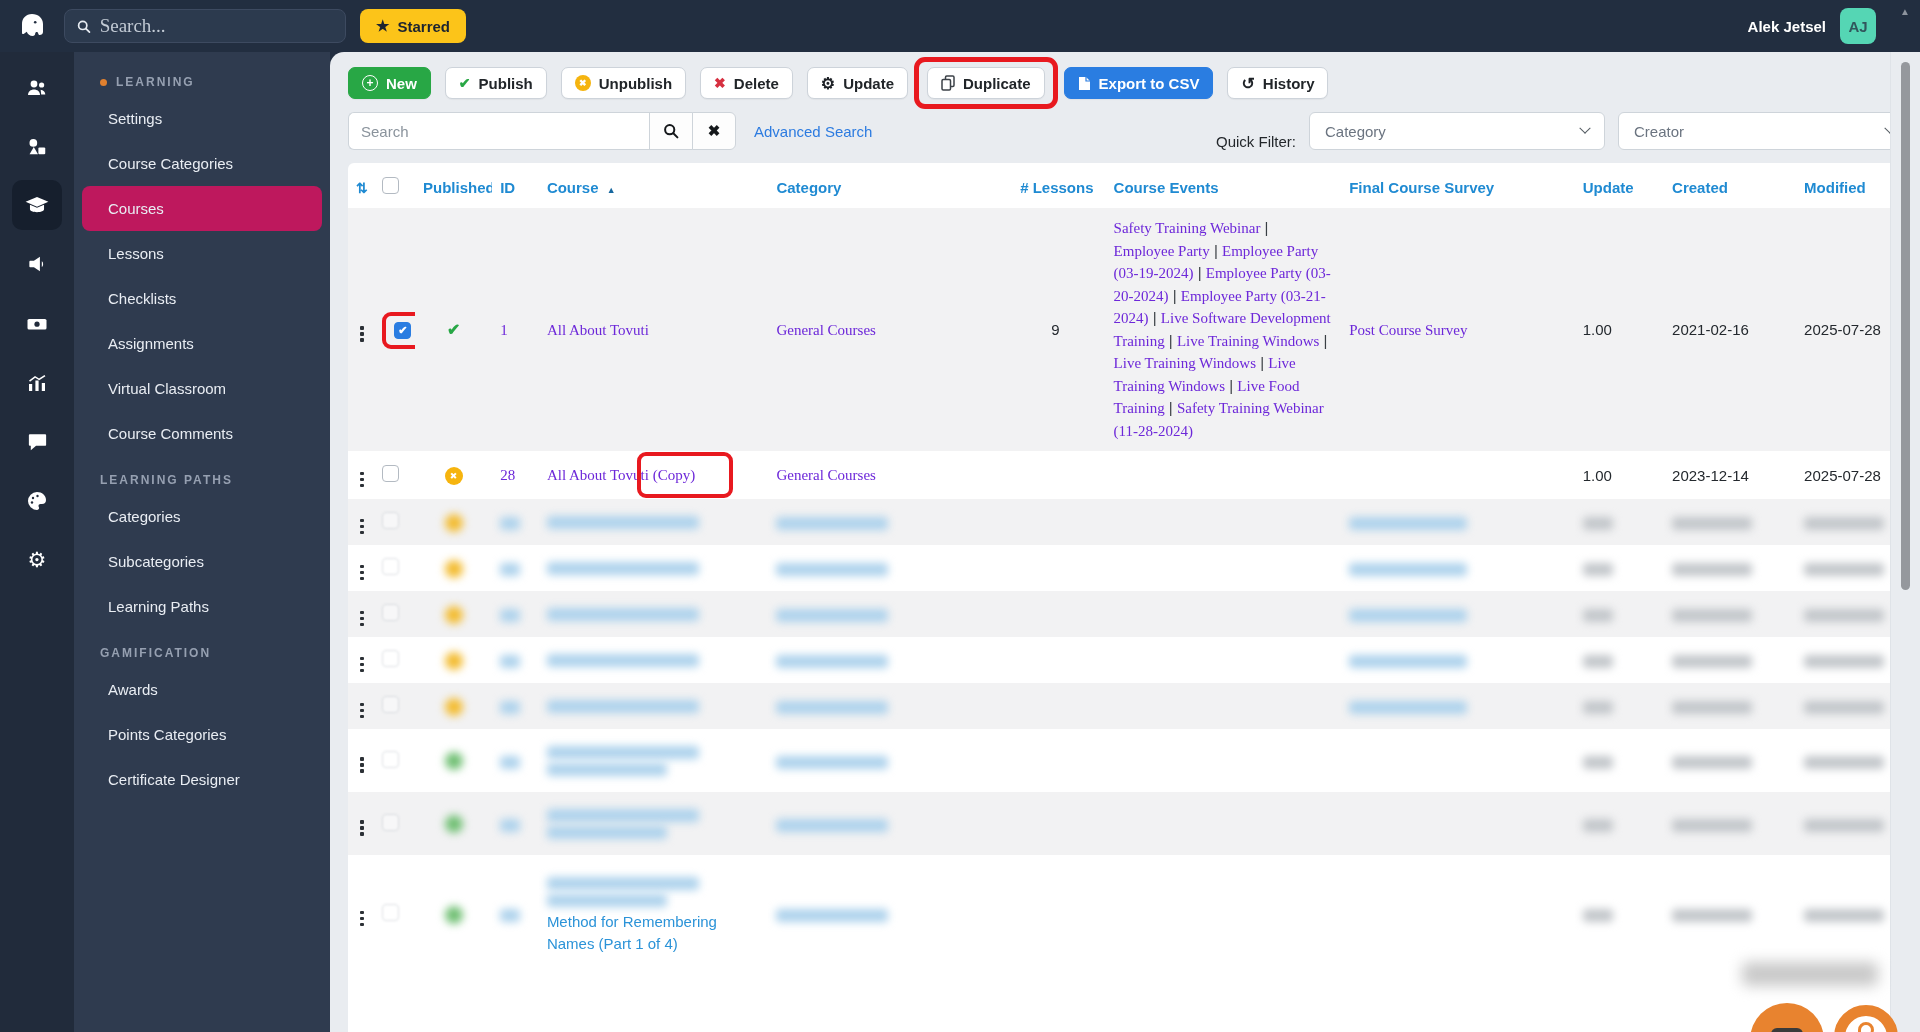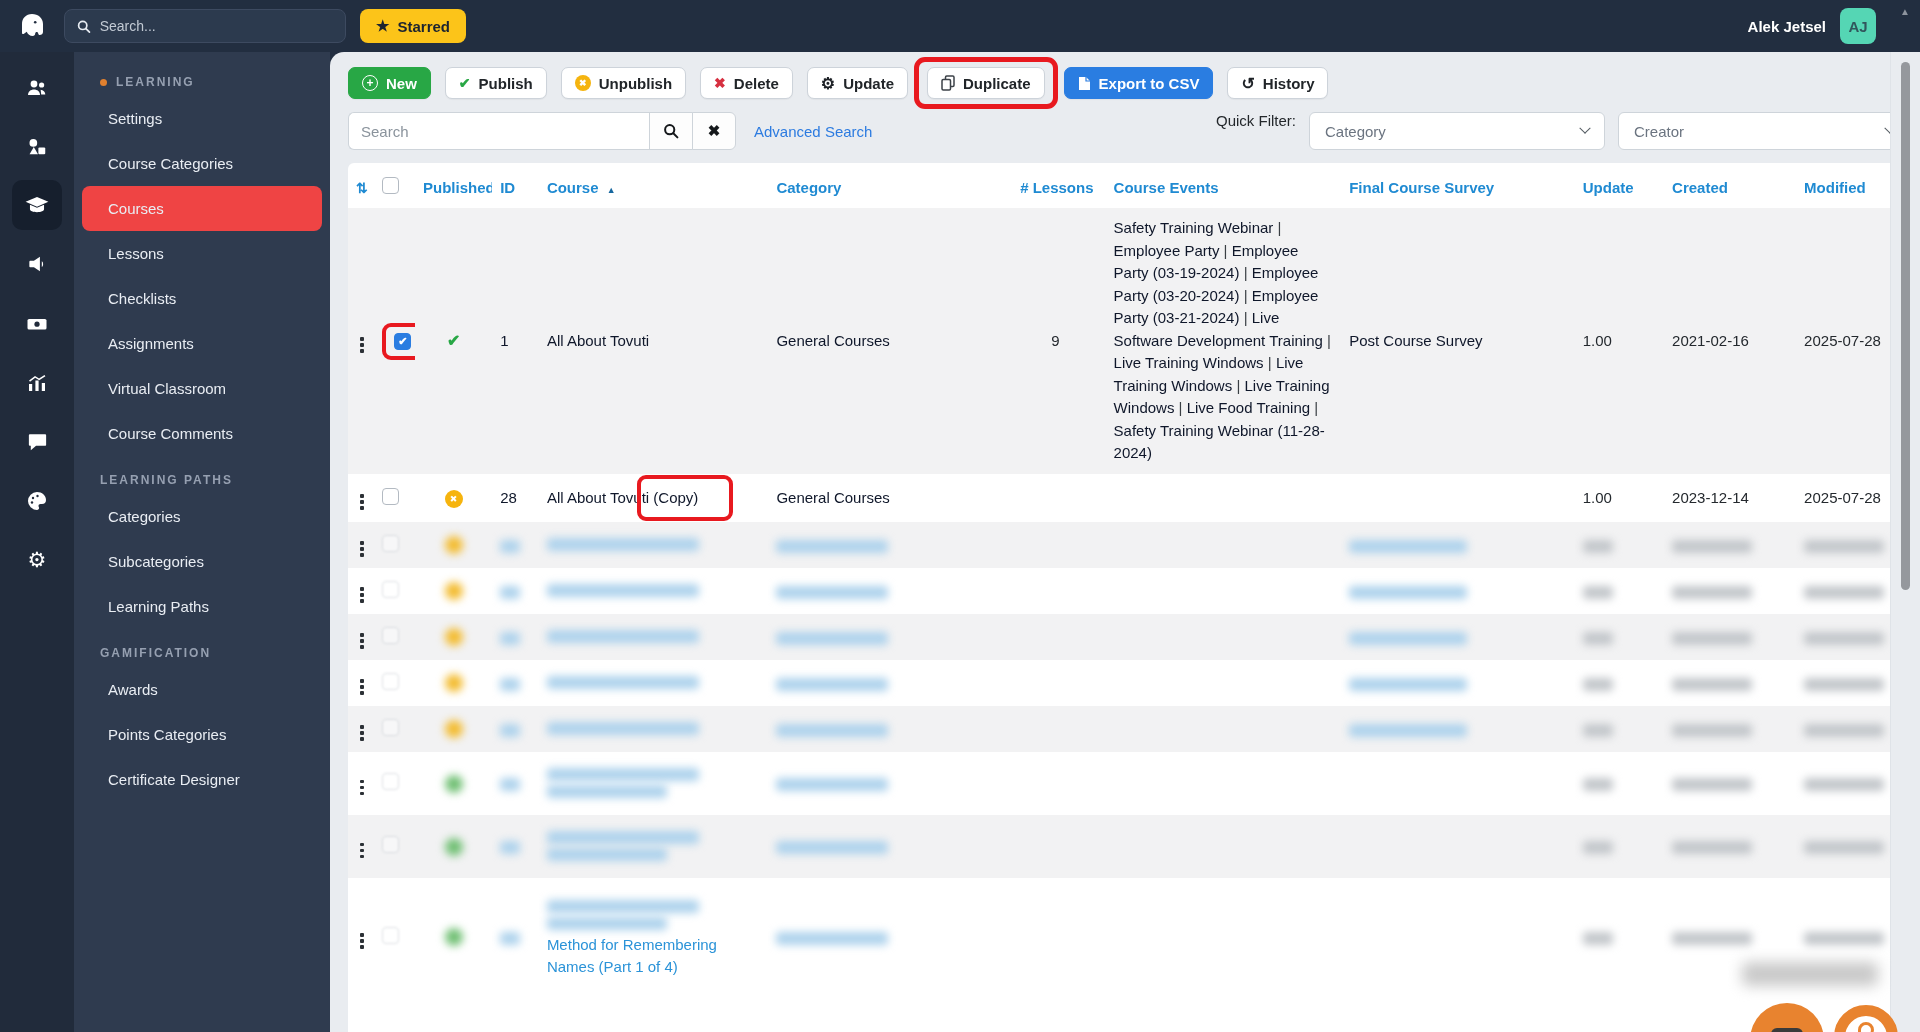--- a/index.html
+++ b/index.html
@@ -3,41 +3,41 @@
 <meta charset="utf-8">
 <style>
   * { margin:0; padding:0; box-sizing:border-box; }
   html,body { width:1920px; height:1032px; overflow:hidden; }
   body { font-family:"Liberation Sans", sans-serif; background:#222e40; display:flex; flex-direction:column; }
 
   
   .topbar { height:52px; background:#222e40; display:flex; align-items:center; padding:0 18px 0 14px; gap:14px; flex:0 0 auto; }
   .logo { width:36px; height:36px; display:flex; align-items:center; justify-content:center; }
   .top-search { width:282px; height:34px; background:#2c3a4e; border:1px solid #3d4a60; border-radius:8px; display:flex; align-items:center; gap:9px; padding:0 12px; }
-  .top-search input { background:transparent; border:none; outline:none; color:#f97316; font-size:14px; width:100%; font-family:Liberation Sans, sans-serif; }
+  .top-search input { background:transparent; border:none; outline:none; color:#f97316; font-size:19px; width:100%; font-family:Liberation Serif, serif; }
   .top-search input::placeholder { color:#c2cad4; }
   .btn-starred { height:34px; background:#fcc419; color:#1c2430; border:none; border-radius:8px; font-size:15px; font-weight:700; display:flex; align-items:center; gap:8px; padding:0 16px; cursor:pointer; font-family:inherit; }
   .btn-starred .star { font-size:15px; }
   .tb-spacer { flex:1; }
   .user-name { color:#fff; font-size:15px; font-weight:600; }
   .avatar { width:36px; height:36px; background:#55d6b4; border-radius:8px; display:flex; align-items:center; justify-content:center; color:#31565c; font-weight:700; font-size:15px; margin-right:26px; }
 
   
   .shell { flex:1; display:flex; min-height:0; }
   .rail { width:74px; background:#212b3b; padding-top:6px; display:flex; flex-direction:column; align-items:center; flex:0 0 auto; }
   .rail-slot { width:50px; height:59px; display:flex; align-items:center; justify-content:center; border-radius:10px; cursor:pointer; }
   .rail-slot.active { background:#161f2d; height:50px; margin:4px 0 5px; }
   .rail-slot svg { display:block; }
   .rail-gear { color:#fff; font-size:21px; line-height:1; }
 
   .menu { width:256px; background:#2f3b4f; padding:6px 0 0 0; flex:0 0 auto; }
   .menu-header { padding:17px 26px 7px; color:#96a0b1; font-size:12px; font-weight:700; letter-spacing:2px; display:flex; align-items:center; gap:9px; }
   .menu-dot { width:7px; height:7px; border-radius:50%; background:#e0802f; flex:0 0 auto; }
   .menu-item { padding:14px 26px; color:#e9edf3; font-size:15px; cursor:pointer; border-radius:8px; margin:0 8px; }
-  .menu-item.active { background:#ef4444; }
+  .menu-item.active { background:#be185d; }
 
   
   .main { flex:1; background:#e9ecf0; border-top-left-radius:14px; padding:15px 10px 0 18px; display:flex; flex-direction:column; min-width:0; }
   .toolbar { display:flex; align-items:center; gap:14px; flex:0 0 auto; }
   .tbtn { height:32px; display:inline-flex; align-items:center; gap:8px; padding:0 13px; border-radius:7px; border:1px solid #cdd3da; background:#fff; color:#212529; font-size:15px; font-weight:600; cursor:pointer; white-space:nowrap; font-family:inherit; box-shadow:0 1px 1px rgba(0,0,0,.04); }
   .tbtn.green { background:#28a745; border-color:#28a745; color:#fff; }
   .tbtn.blue  { background:#2a7de1; border-color:#2a7de1; color:#fff; }
   .ic-pluscircle { width:16px; height:16px; border:1.6px solid #fff; border-radius:50%; display:inline-flex; align-items:center; justify-content:center; font-size:12px; font-weight:700; line-height:1; }
   .ic-check { color:#28a745; font-size:14px; }
   .ic-circlex { width:16px; height:16px; background:#f5b40f; border-radius:50%; color:#fff; font-size:9px; display:inline-flex; align-items:center; justify-content:center; }
@@ -47,35 +47,35 @@
   .ann-dup { display:inline-flex; border:5px solid #e8191f; border-radius:11px; padding:5px 8px; margin:-10px -8px; }
 
   .filterrow { margin-top:13px; display:flex; align-items:center; flex:0 0 auto; }
   .sgroup { display:flex;border-radius:8px; }
   .sgroup input { width:302px; height:38px; border:1px solid #ced4da; border-right:none; border-radius:6px 0 0 6px; padding:0 12px; font-size:15px; color:#495057; outline:none; font-family:inherit; background:#fff; }
   .sgroup input::placeholder { color:#8a939c; }
   .sgroup .gbtn { width:44px; height:38px; background:#fdfdfd; border:1px solid #ced4da; display:flex; align-items:center; justify-content:center; cursor:pointer; margin-left:-1px; }
   .sgroup .gbtn:last-child { border-radius:0 6px 6px 0; }
   .gbtn .x { font-size:15px; font-weight:700; color:#15181b; }
   .adv { margin-left:18px; color:#2c7be0; font-size:15px; text-decoration:none; }
-  .qf { margin-left:auto; display:flex; align-items:flex-start; gap:13px; }
+  .qf { margin-left:auto; display:flex; align-items:flex-end; gap:13px; }
   .qf-label { font-size:15px; color:#23272b; }
   .select { width:296px; height:38px; background:#fff; border:1px solid #ced4da; border-radius:6px; display:flex; align-items:center; justify-content:space-between; padding:0 15px; color:#6b7480; font-size:15px; cursor:pointer; }
   .select.creator { width:292px; }
   .chev { width:8px; height:8px; border-right:1.8px solid #555c63; border-bottom:1.8px solid #555c63; transform:rotate(45deg) translate(-2px,-2px); }
 
   
   .card { margin-top:13px; background:#fff; border-radius:6px 6px 0 0; flex:1; overflow:hidden; }
   table { width:100%; border-collapse:collapse; table-layout:fixed; font-size:15px; }
   thead th { color:#1f8ad2; text-align:left; font-weight:700; padding:14px 8px 11px; white-space:nowrap; overflow:hidden; }
   thead th.num { text-align:right; padding-right:42px; }
   td { padding:9px 8px; vertical-align:middle; color:#24292e; overflow:hidden; }
   td.num { text-align:right; padding-right:46px; }
   tr.odd { background:#f2f2f3; }
-  a.lnk { color:#0f172a; text-decoration:none; cursor:pointer; }
+  a.lnk { color:#6d28d9; text-decoration:none; cursor:pointer;font-family:Liberation Serif, serif; }
   .events { line-height:1.5; font-size:15px; }
   .sep { color:#3a3f44; }
   .sortglyph { color:#1f8ad2; font-size:14px; font-weight:700; }
   .asc { color:#16679f; font-size:9px; margin-left:4px; }
 
   .kebab { display:inline-flex; flex-direction:column; gap:2.5px; cursor:pointer; padding:2px 4px; }
   .kebab i { width:3.5px; height:3.5px; background:#2c3136; border-radius:1px; }
   .cb { width:17px; height:17px; border:1.5px solid #b3bac2; border-radius:4px; background:#fff; display:inline-flex; align-items:center; justify-content:center; cursor:pointer; }
   .cb.checked { background:#2a7de1; border-color:#2a7de1; color:#fff; font-size:11px; font-weight:700; }
   .cb.faint { opacity:.45; filter:blur(1px); }

